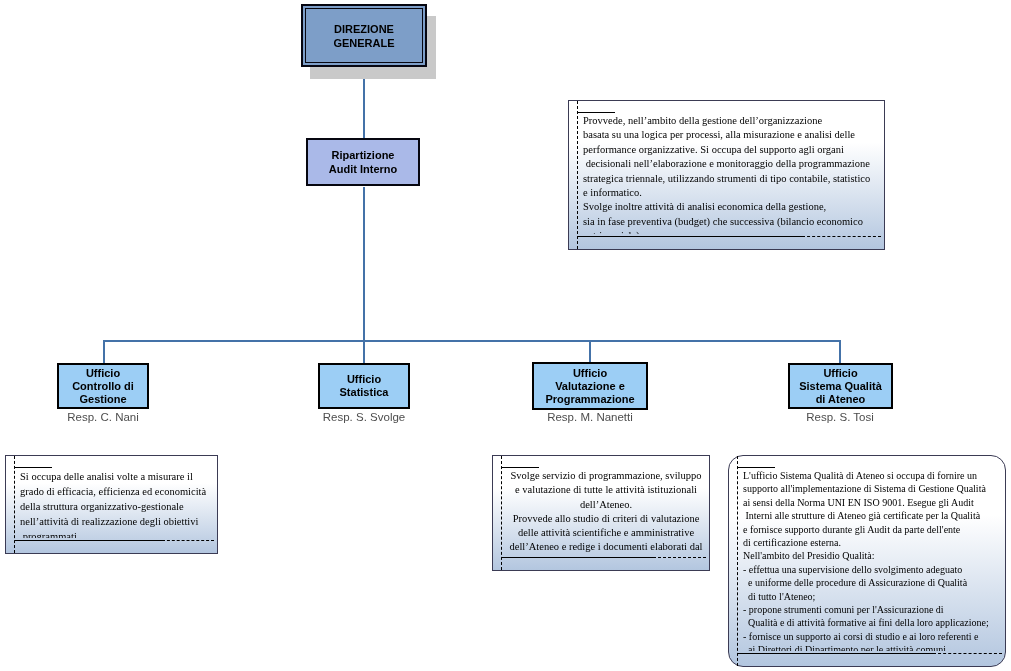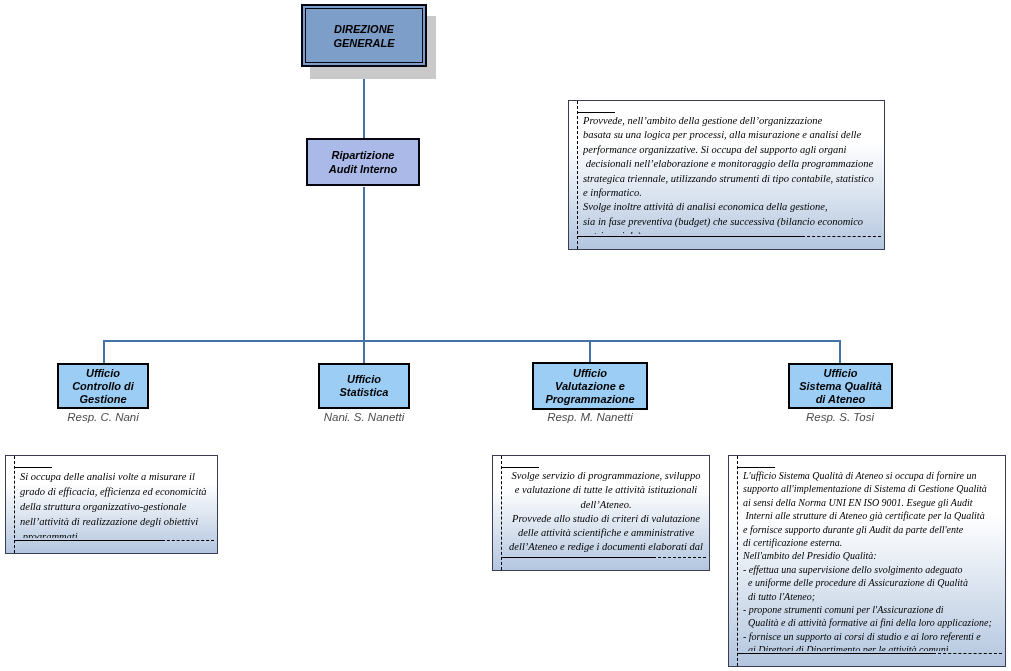--- a/index.html
+++ b/index.html
@@ -1,20 +1,20 @@
 <!DOCTYPE html>
 <html style="--root-fill: #7D9EC8; --l2-fill: #AAB9E8; --office-fill: #9CCEF5; --connector: #4472A8; --box-border: #000000; --shadow: #C9C9C9; --callout-border: #3B3B54; --callout-bottom: #B3C6DF; --resp-text: #4D4D4D;"><head>
 <meta charset="utf-8">
 <style>
   :root{
     --root-fill:#7D9EC8; --l2-fill:#AAB9E8; --office-fill:#9CCEF5;
     --connector:#4472A8; --box-border:#000000; --shadow:#C9C9C9;
     --callout-border:#3B3B54; --callout-bottom:#B3C6DF; --resp-text:#4D4D4D;
   }
-  *{margin:0;padding:0;box-sizing:border-box;font-style:italic;}
+  *{margin:0;padding:0;box-sizing:border-box;}
   body{background:#fff;font-family:"Liberation Sans",sans-serif;}
   .canvas{position:relative;width:1011px;height:671px;background:#ffffff;overflow:hidden;}
 
   
   .orgbox{position:absolute;display:flex;align-items:center;justify-content:center;
           text-align:center;font-weight:bold;color:#000;white-space:pre-line;}
   .root-box{left:301px;top:4px;width:126px;height:63px;background:var(--root-fill);
             border:2px solid #060610;box-shadow:9px 12px 0 0 var(--shadow);
             font-size:11px;line-height:14px;}
   .root-inner{position:absolute;inset:2px;border:1px solid #060610;pointer-events:none;}
@@ -42,21 +42,21 @@
         font-size:11.5px;color:var(--resp-text);}
   .resp-1{left:28px;} .resp-2{left:289px;} .resp-3{left:515px;} .resp-4{left:765px;}
 
   
   .callout{position:absolute;border:1px solid var(--callout-border);
            background:linear-gradient(to bottom,#ffffff 0%,#ffffff 28%,var(--callout-bottom) 100%);}
   .co-audit{left:568px;top:100px;width:317px;height:150px;}
   .co-d1{left:5px;top:455px;width:213px;height:99px;}
   .co-d2{left:265px;top:455px;width:206px;height:99px;}
   .co-d3{left:492px;top:455px;width:218px;height:116px;text-align:center;}
-  .co-d4{left:728px;top:455px;width:278px;height:212px;}
+  .co-d4{left:728px;top:455px;width:278px;height:212px;border-radius:15px;}
   .co-dashv{position:absolute;left:8px;top:0;bottom:0;border-left:1px dashed #000;}
   .co-tab{position:absolute;left:8px;top:11px;width:38px;border-top:1px solid #000;}
   .co-rule-s{position:absolute;left:9px;bottom:12px;width:calc(74% - 9px);border-top:1px solid #000;}
   .co-rule-d{position:absolute;left:74%;right:3px;bottom:12px;border-top:1px dashed #000;}
   .co-text{position:absolute;left:14px;top:13px;right:4px;bottom:15px;overflow:hidden;
            font-family:"Liberation Serif",serif;color:#000;white-space:pre-wrap;}
   .t-audit{font-size:10.5px;line-height:14.4px;}
   .t-d12{font-size:10.5px;line-height:15px;}
   .t-d3{font-size:10.5px;line-height:14.3px;}
   .t-d4{font-size:10px;line-height:13.4px;}
@@ -115,21 +115,21 @@
 Valutazione e
 Programmazione</span>
   </div>
   <div class="orgbox office office-4">
     <span>Ufficio
 Sistema Qualità
 di Ateneo</span>
   </div>
 
   <div class="resp resp-1">Resp. C. Nani</div>
-  <div class="resp resp-2">Nani. S. Nanetti</div>
+  <div class="resp resp-2">Resp. S. Svolge</div>
   <div class="resp resp-3">Resp. M. Nanetti</div>
   <div class="resp resp-4">Resp. S. Tosi</div>
 
   <div class="callout co-d1">
     <div class="co-dashv"></div>
     <div class="co-tab"></div>
     <div class="co-text t-d12">Si occupa delle analisi volte a misurare il
 grado di efficacia, efficienza ed economicità
 della struttura organizzativo-gestionale
 nell’attività di realizzazione degli obiettivi

